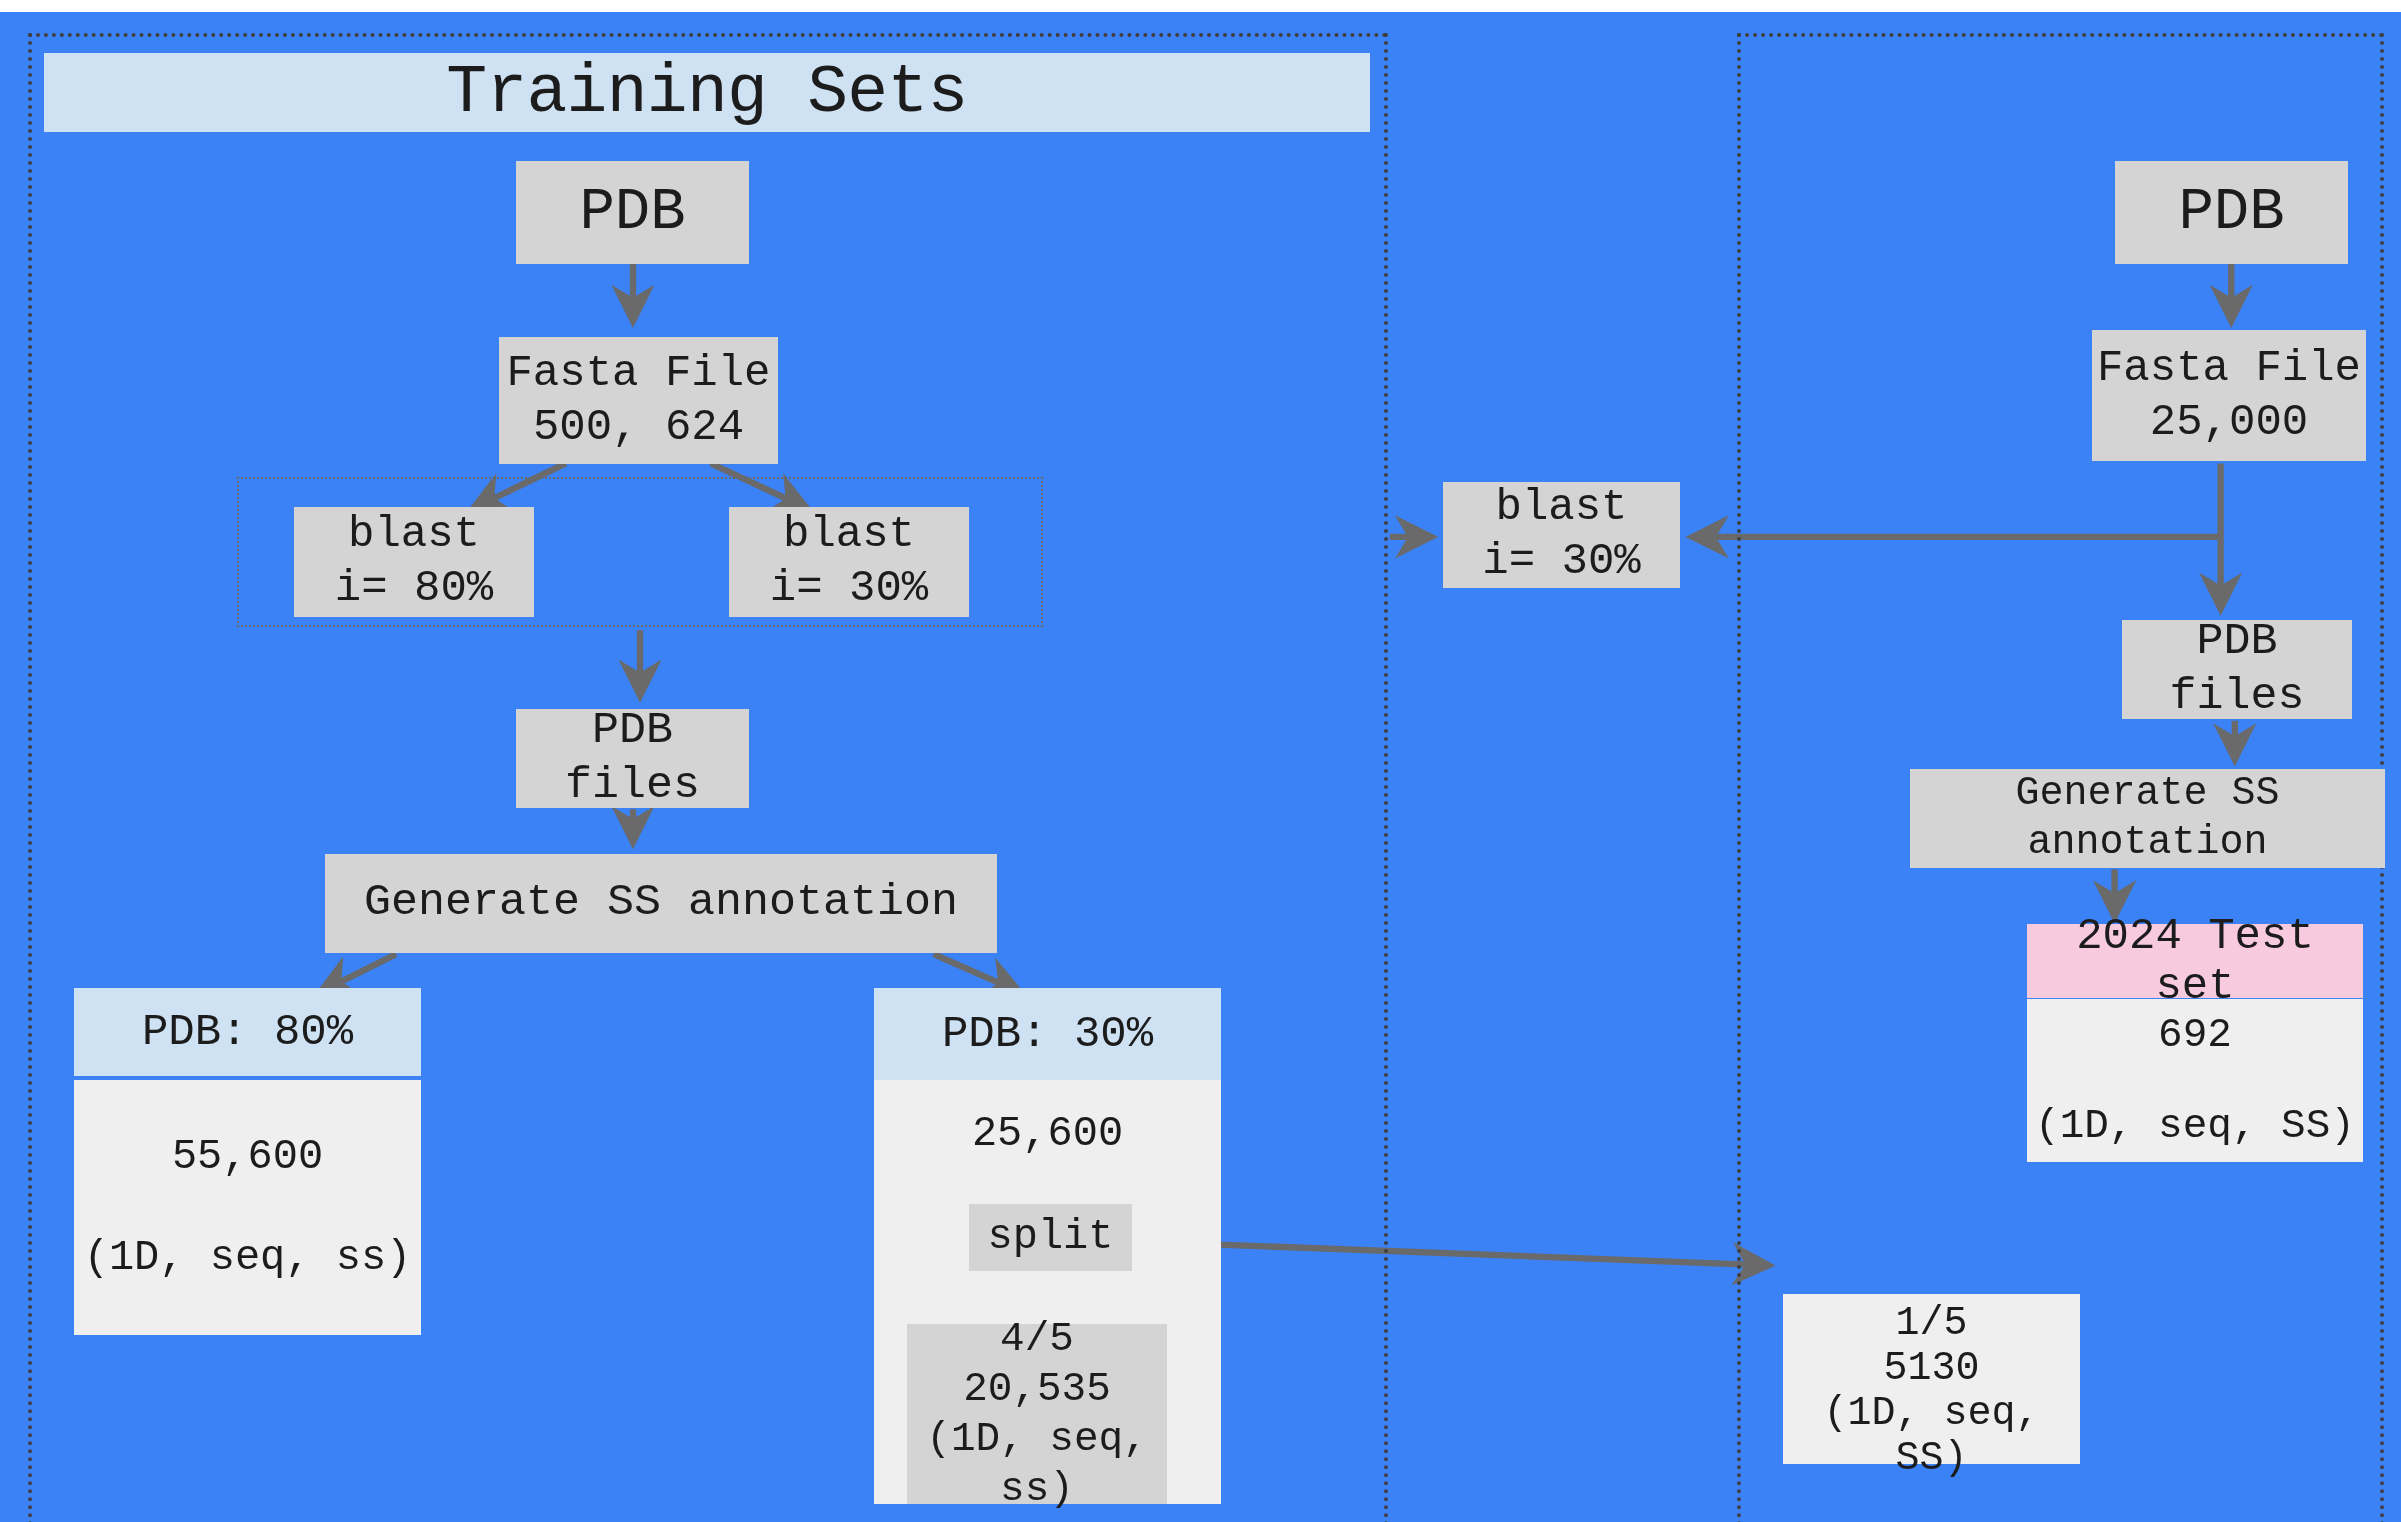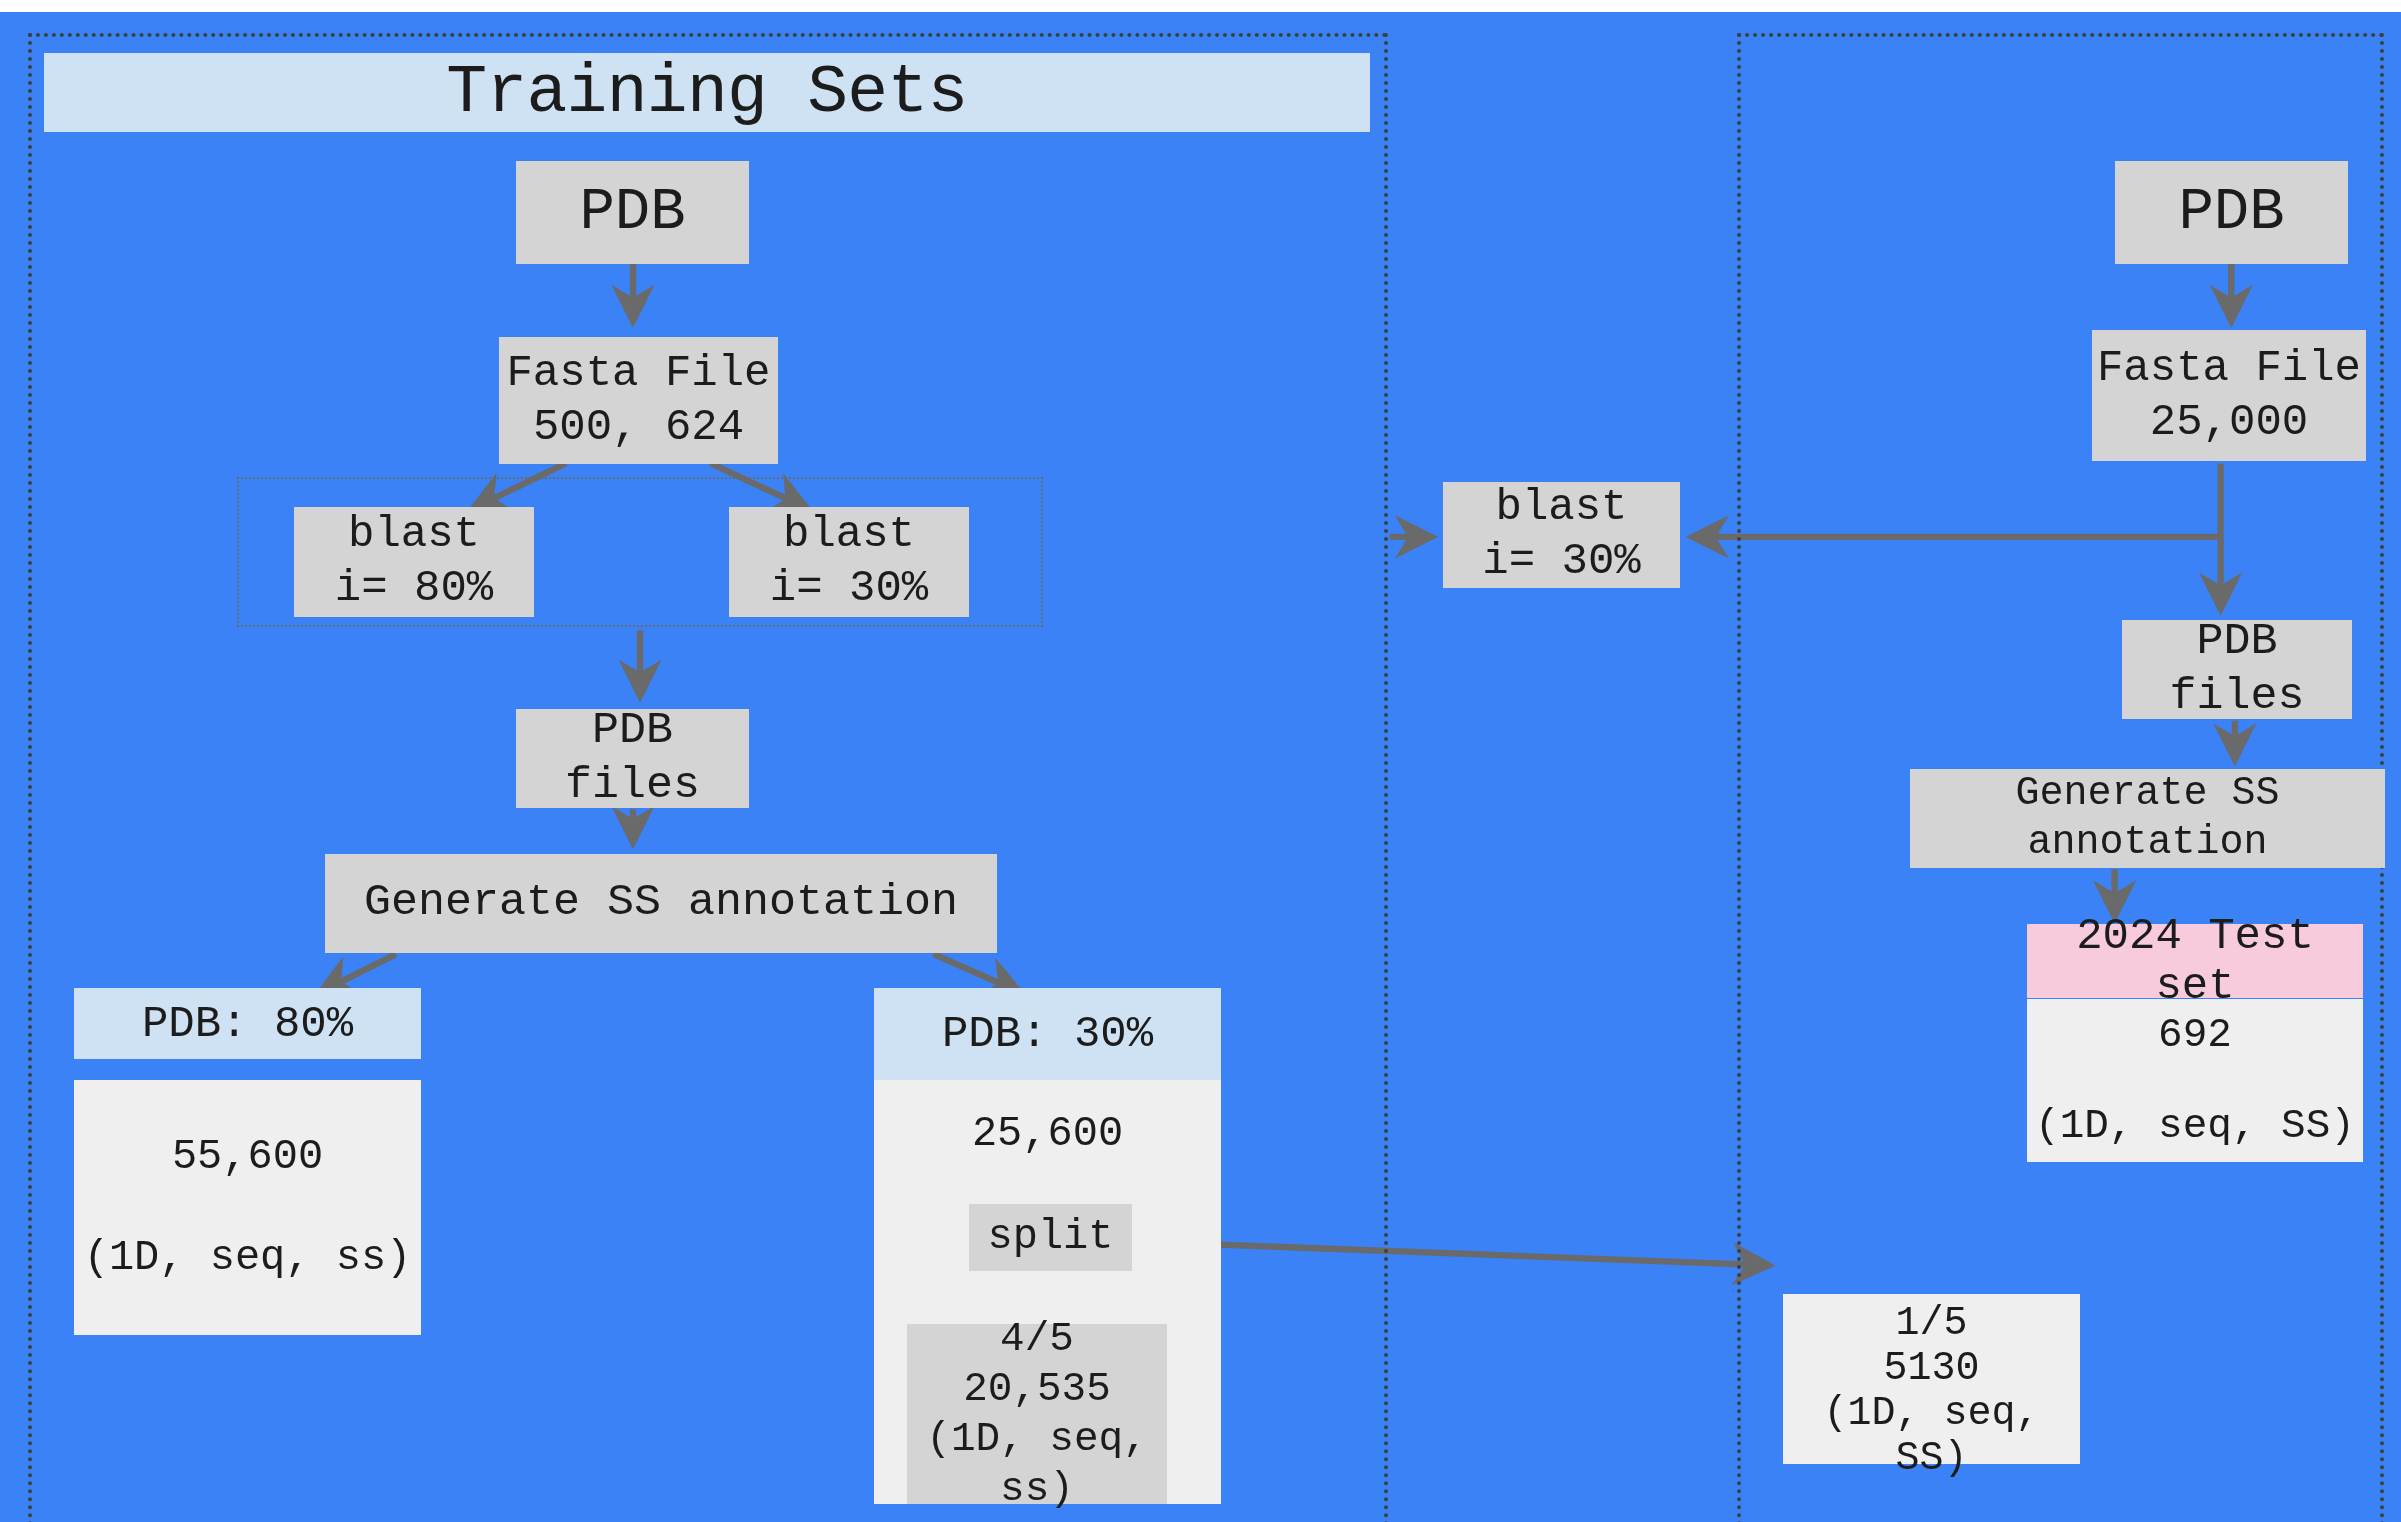--- a/index.html
+++ b/index.html
@@ -81,21 +81,21 @@
   </div>
 
   <div class="abs box t64" style="left:516px;top:697px;width:233px;height:99px;">
     <span>PDB files</span>
   </div>
 
   <div class="abs box t64" style="left:325px;top:842px;width:672px;height:99px;">
     <span>Generate SS annotation</span>
   </div>
 
-  <div class="abs bar bluebar t62" style="left:74px;top:976px;width:347px;height:71px;">
+  <div class="abs bar bluebar t62" style="left:74px;top:976px;width:347px;height:88px;">
     <span>PDB: 80%</span>
   </div>
   <div class="abs bodybox t60" style="left:74px;top:1068px;width:347px;height:255px;">
     <span>55,600</span>
     <span>(1D, seq, ss)</span>
   </div>
 
   <div class="abs bar bluebar t62" style="left:874px;top:976px;width:347px;height:92px;">
     <span>PDB: 30%</span>
   </div>

